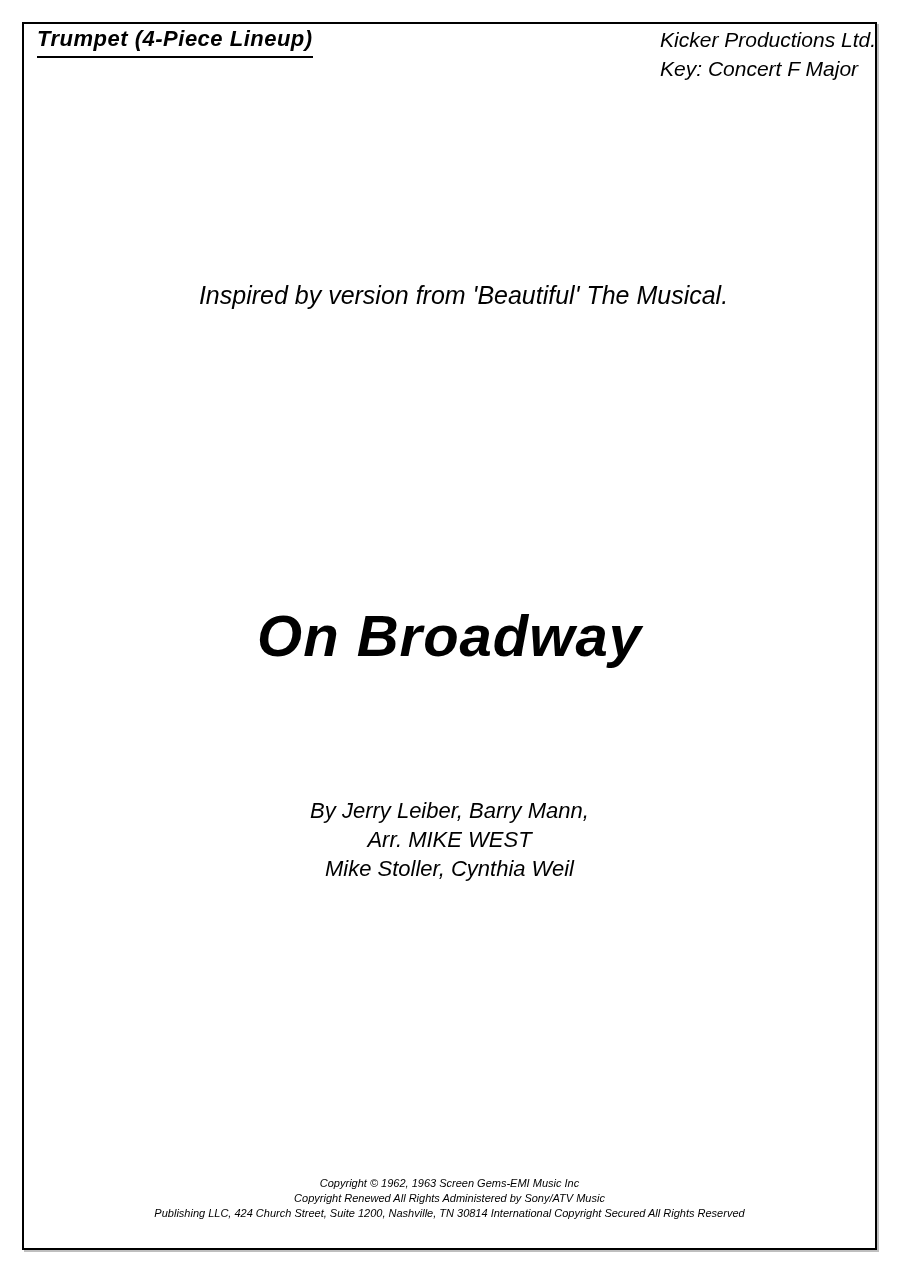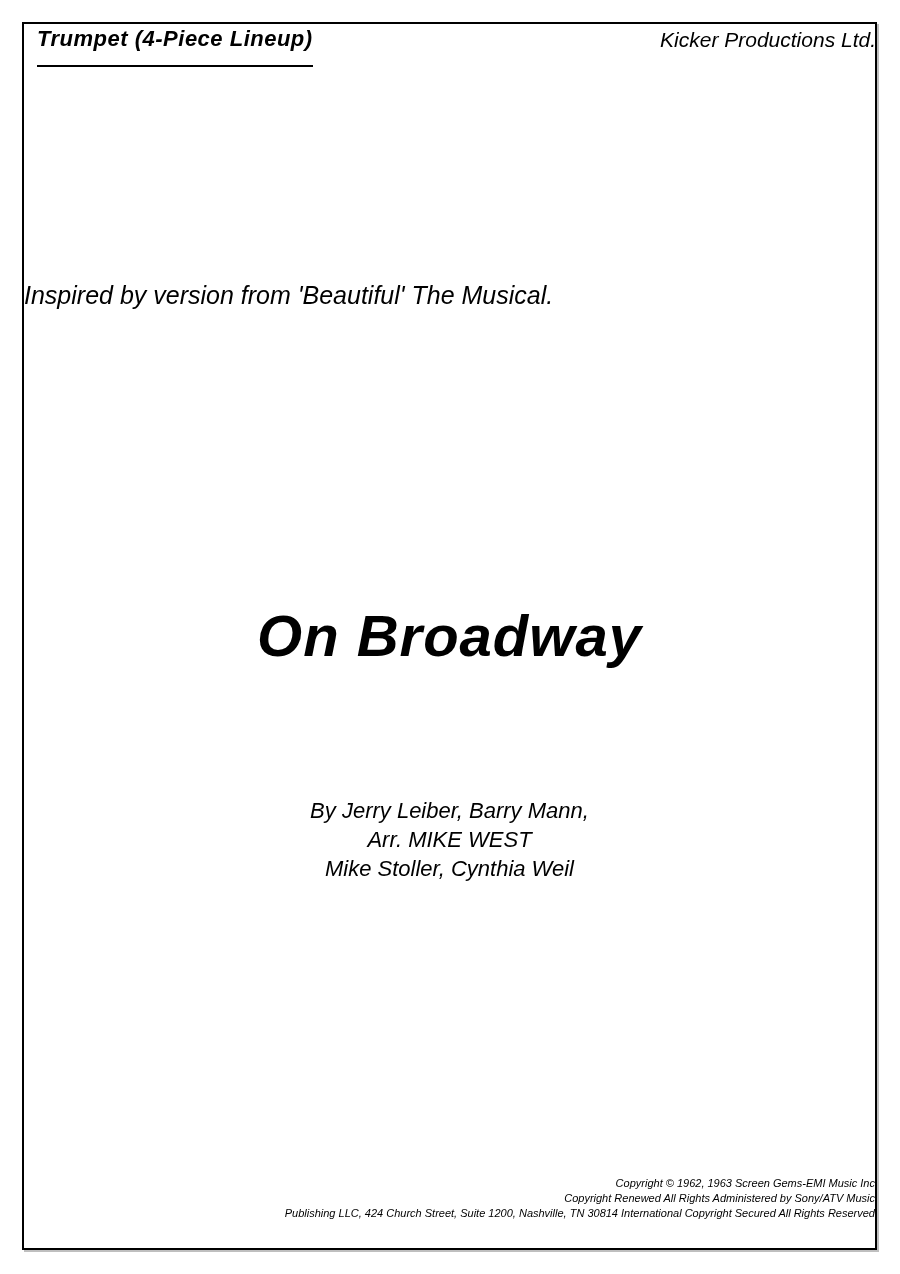--- a/index.html
+++ b/index.html
@@ -25,40 +25,42 @@
   }
   .part-name {
     position: absolute;
     left: 13px;
     top: 2px;
     font-size: 22px;
     font-weight: 700;
     font-style: italic;
     letter-spacing: 0.5px;
     border-bottom: 2px solid #000000;
-    padding-bottom: 13px;
+    padding-bottom: 4px;
     white-space: nowrap;
   }
   .publisher-block {
     position: absolute;
     right: -1px;
     top: 1px;
     text-align: left;
     font-size: 21px;
     line-height: 29px;
     font-style: italic;
     white-space: nowrap;
   }
   .subtitle {
     position: absolute;
     left: 0;
     width: 100%;
     top: 257px;
+    text-align: center;
     font-size: 25px;
     font-style: italic;
+    padding-left: 14px;
   }
   .title {
     position: absolute;
     left: 0;
     width: 100%;
     top: 578px;
     text-align: center;
     font-size: 58px;
     font-weight: 700;
     font-style: italic;
@@ -72,35 +74,36 @@
     text-align: center;
     font-size: 22px;
     line-height: 29px;
     font-style: italic;
   }
   .copyright {
     position: absolute;
     left: 0;
     width: 100%;
     top: 1152px;
-    text-align: right;
+    text-align: center;
     font-size: 11px;
     line-height: 15px;
     font-style: italic;
   }
 </style>
 </head>
 <body>
 
 <div class="sheet">
 
   <div class="part-name">Trumpet (4-Piece Lineup)</div>
 
   <div class="publisher-block">
     <div>Kicker Productions Ltd.</div>
+    <div>Key: Concert F Major</div>
   </div>
 
   <div class="subtitle">Inspired by version from 'Beautiful' The Musical.</div>
 
   <div class="title">On Broadway</div>
 
   <div class="credits">
     <div>By Jerry Leiber, Barry Mann,</div>
     <div>Arr. MIKE WEST</div>
     <div>Mike Stoller, Cynthia Weil</div>

